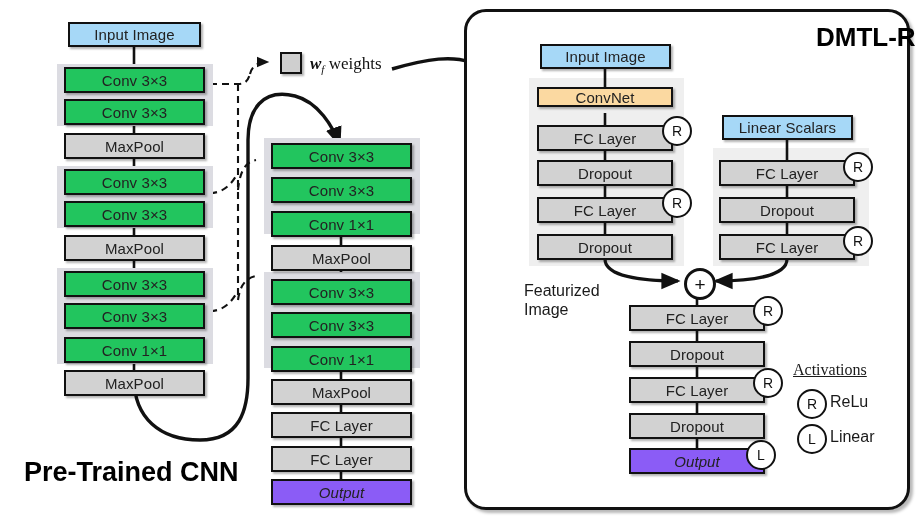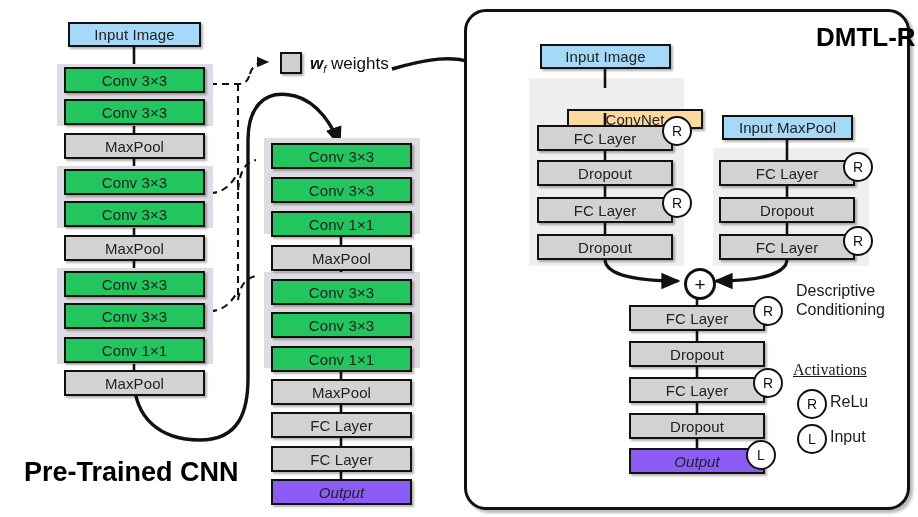--- a/index.html
+++ b/index.html
@@ -42,21 +42,21 @@
   .ttl-panel{font-weight:bold;font-size:26px;color:#000;}
   .cap{font-size:16px;line-height:19px;}
   .leg-title{font-size:16px;text-decoration:underline;font-family:Liberation Serif, serif;}
   .leg-item{font-size:16px;}
 
   
   .swatch{position:absolute;width:22px;height:22px;background:#cfcfcf;
           border:2.5px solid #111;box-sizing:border-box;
           box-shadow:2px 2px 2px rgba(0,0,0,.30);}
 
-  .wlab{position:absolute;font-size:17px;color:#111;}
+  .wlab{position:absolute;font-size:17px;color:#111;font-family:Liberation Serif, serif;}
   .wlab i{font-style:italic;font-weight:bold;}
   .wlab sub{font-size:11px;font-style:italic;}
 
   
   .panel{position:absolute;border:3px solid #111;border-radius:22px;
          background:#fff;box-sizing:border-box;
          box-shadow:3px 3px 3px rgba(0,0,0,.28);}
 </style>
 </head>
 <body>
@@ -163,60 +163,60 @@
   <div class="node n-gray" style="left:271px;top:446px;width:141px;height:26px;">FC Layer</div>
   <div class="node n-mint" style="left:271px;top:479px;width:141px;height:26px;">Output</div>
 
   <div class="panel" style="left:464px;top:9px;width:446px;height:501px;"></div>
 
   <div class="label ttl-panel" style="left:784px;top:22px;margin-left:32px;">DMTL-R</div>
 
   <div class="group light" style="left:529px;top:78px;width:155px;height:188px;"></div>
 
   <div class="node n-blue" style="left:540px;top:44px;width:131px;height:25px;">Input Image</div>
-  <div class="node n-orange" style="left:567px;top:87px;width:136px;height:20px;margin-top:22px;">ConvNet</div>
+  <div class="node n-orange" style="left:537px;top:87px;width:136px;height:20px;">ConvNet</div>
   <div class="node n-gray" style="left:537px;top:125px;width:136px;height:26px;">FC Layer</div>
   <div class="node n-gray" style="left:537px;top:160px;width:136px;height:26px;">Dropout</div>
   <div class="node n-gray" style="left:537px;top:197px;width:136px;height:26px;">FC Layer</div>
   <div class="node n-gray" style="left:537px;top:234px;width:136px;height:26px;">Dropout</div>
 
   <div class="act" style="left:662px;top:116px;">R</div>
   <div class="act" style="left:662px;top:188px;">R</div>
 
+  <div class="label cap" style="left:524px;top:281px;">Featurized
+Image</div>
 
   <div class="group light" style="left:713px;top:148px;width:156px;height:118px;"></div>
 
-  <div class="node n-blue" style="left:722px;top:115px;width:131px;height:25px;">Input MaxPool</div>
+  <div class="node n-blue" style="left:722px;top:115px;width:131px;height:25px;">Linear Scalars</div>
   <div class="node n-gray" style="left:719px;top:160px;width:136px;height:26px;">FC Layer</div>
   <div class="node n-gray" style="left:719px;top:197px;width:136px;height:26px;">Dropout</div>
   <div class="node n-gray" style="left:719px;top:234px;width:136px;height:26px;">FC Layer</div>
 
   <div class="act" style="left:843px;top:152px;">R</div>
   <div class="act" style="left:843px;top:226px;">R</div>
 
-  <div class="label cap" style="left:796px;top:281px;">Descriptive
-Conditioning</div>
 
   <div class="plus" style="left:684px;top:268px;">+</div>
 
   <div class="node n-gray" style="left:629px;top:305px;width:136px;height:26px;">FC Layer</div>
   <div class="node n-gray" style="left:629px;top:341px;width:136px;height:26px;">Dropout</div>
   <div class="node n-gray" style="left:629px;top:377px;width:136px;height:26px;">FC Layer</div>
   <div class="node n-gray" style="left:629px;top:413px;width:136px;height:26px;">Dropout</div>
   <div class="node n-mint" style="left:629px;top:448px;width:136px;height:26px;">Output</div>
 
   <div class="act" style="left:753px;top:296px;">R</div>
   <div class="act" style="left:753px;top:368px;">R</div>
   <div class="act" style="left:746px;top:440px;">L</div>
 
   <div class="label leg-title" style="left:793px;top:361px;">Activations</div>
   <div class="act" style="left:797px;top:389px;">R</div>
   <div class="label leg-item" style="left:830px;top:393px;">ReLu</div>
   <div class="act" style="left:797px;top:424px;">L</div>
-  <div class="label leg-item" style="left:830px;top:428px;">Input</div>
+  <div class="label leg-item" style="left:830px;top:428px;">Linear</div>
 
   <svg class="layer" viewBox="0 0 918 517" style="z-index:3;">
     <g stroke="#111" stroke-width="2.6" fill="none">
 
       <line x1="605" y1="68" x2="605" y2="88"></line>
       <line x1="605" y1="113" x2="605" y2="126"></line>
       <line x1="605" y1="150" x2="605" y2="161"></line>
       <line x1="605" y1="185" x2="605" y2="198"></line>
       <line x1="605" y1="222" x2="605" y2="235"></line>
 

